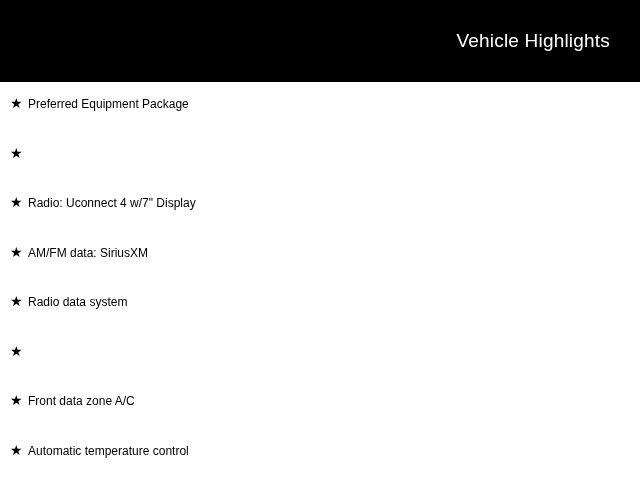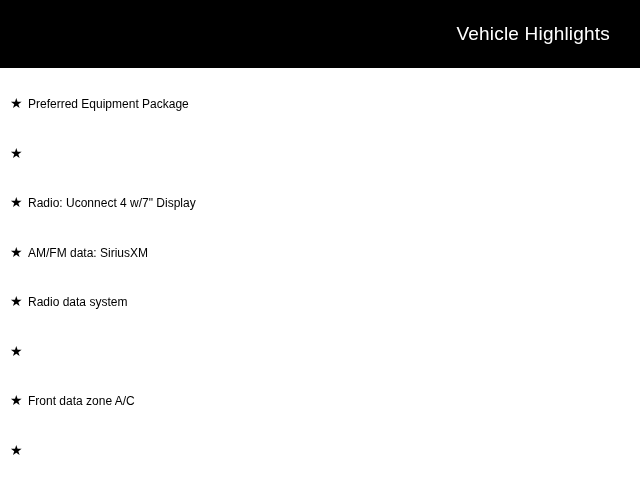--- a/index.html
+++ b/index.html
@@ -17,21 +17,21 @@
     position: relative;
     width: 640px;
     height: 480px;
     background: #ffffff;
   }
   .header-bar {
     position: absolute;
     left: 0;
     top: 0;
     width: 640px;
-    height: 68px;
+    height: 82px;
     background: #000000;
     display: flex;
     align-items: center;
     justify-content: flex-end;
     box-sizing: border-box;
     padding-right: 30px;
   }
   .header-title {
     color: #ffffff;
     font-size: 19px;
@@ -111,17 +111,18 @@
       <span class="bullet-icon">★</span>
     </li>
 
     <li class="list-item">
       <span class="bullet-icon">★</span>
       <span class="item-label">Front data zone A/C</span>
     </li>
 
     <li class="list-item">
       <span class="bullet-icon">★</span>
+      <span class="item-label">Automatic temperature control</span>
     </li>
 
   </ul>
 
 </div>
 
 </body></html>

